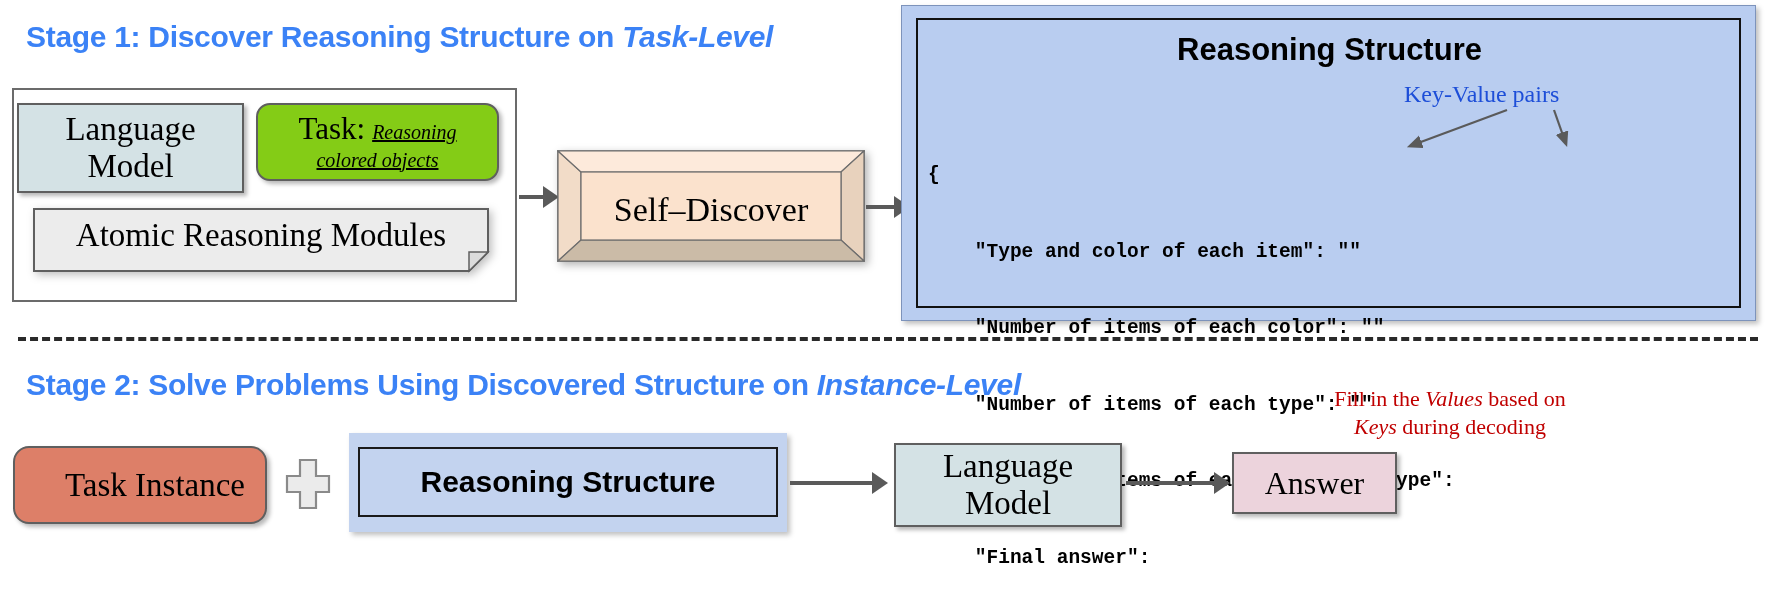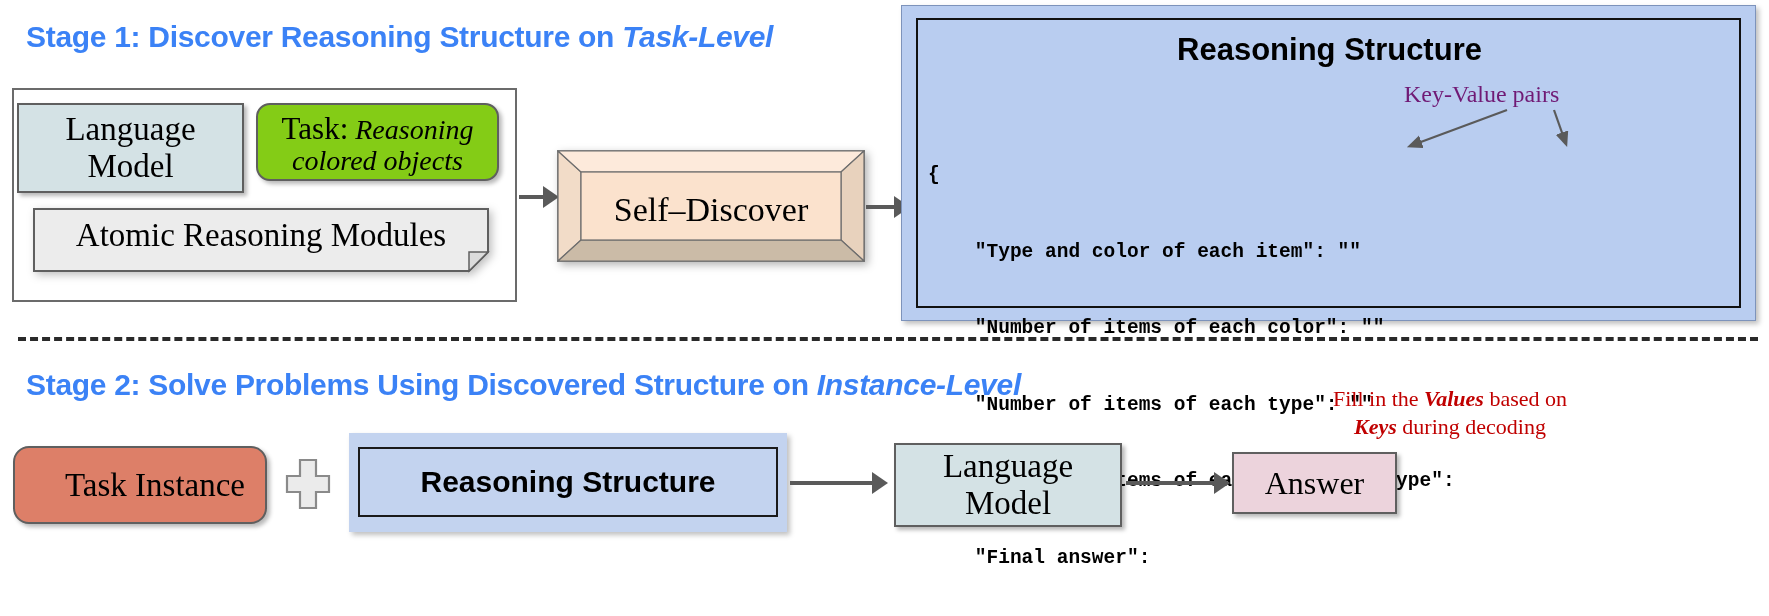--- a/index.html
+++ b/index.html
@@ -56,46 +56,46 @@
   }
   .code{
     font-family:"Liberation Mono",monospace;
     font-weight:bold;
     font-size:19.5px;
     line-height:25.5px;
     white-space:pre;
     color:#000;
   }
   .kv-label{
-    color:#701a75;
+    color:#1d4ed8;
     font-family:"Liberation Serif",serif;
     font-size:24px;
     white-space:nowrap;
   }
   .red-note{
     color:#c00000;
     font-family:"Liberation Serif",serif;
     font-size:22px;
     line-height:28px;
     text-align:center;
   }
-  .red-note .ital{font-style:italic;font-weight:bold;}
+  .red-note .ital{font-style:italic;}
 
   
   .sd-wrap{filter:drop-shadow(3px 3px 4px rgba(0,0,0,0.30));}
   .sd-text{
     font-family:"Liberation Serif",serif;
     font-size:34px;
     white-space:nowrap;
   }
 
   .label-lm{font-size:33px;line-height:37px;}
   .label-doc{font-size:33px;}
   .label-task-b{font-size:31px;}
-  .label-task-i{font-style:italic;font-size:28px;line-height:27px;}
+  .label-task-i{font-style:italic;font-size:20px;line-height:27px;text-decoration:underline;}
   .label-ti{font-size:33px;}
   .label-rs2{font-family:"Liberation Sans",sans-serif;font-weight:bold;font-size:30px;}
   .label-ans{font-size:32px;}
 
   
   .sep{
     border-top:4px dashed #2a2a2a;
   }
 
   

